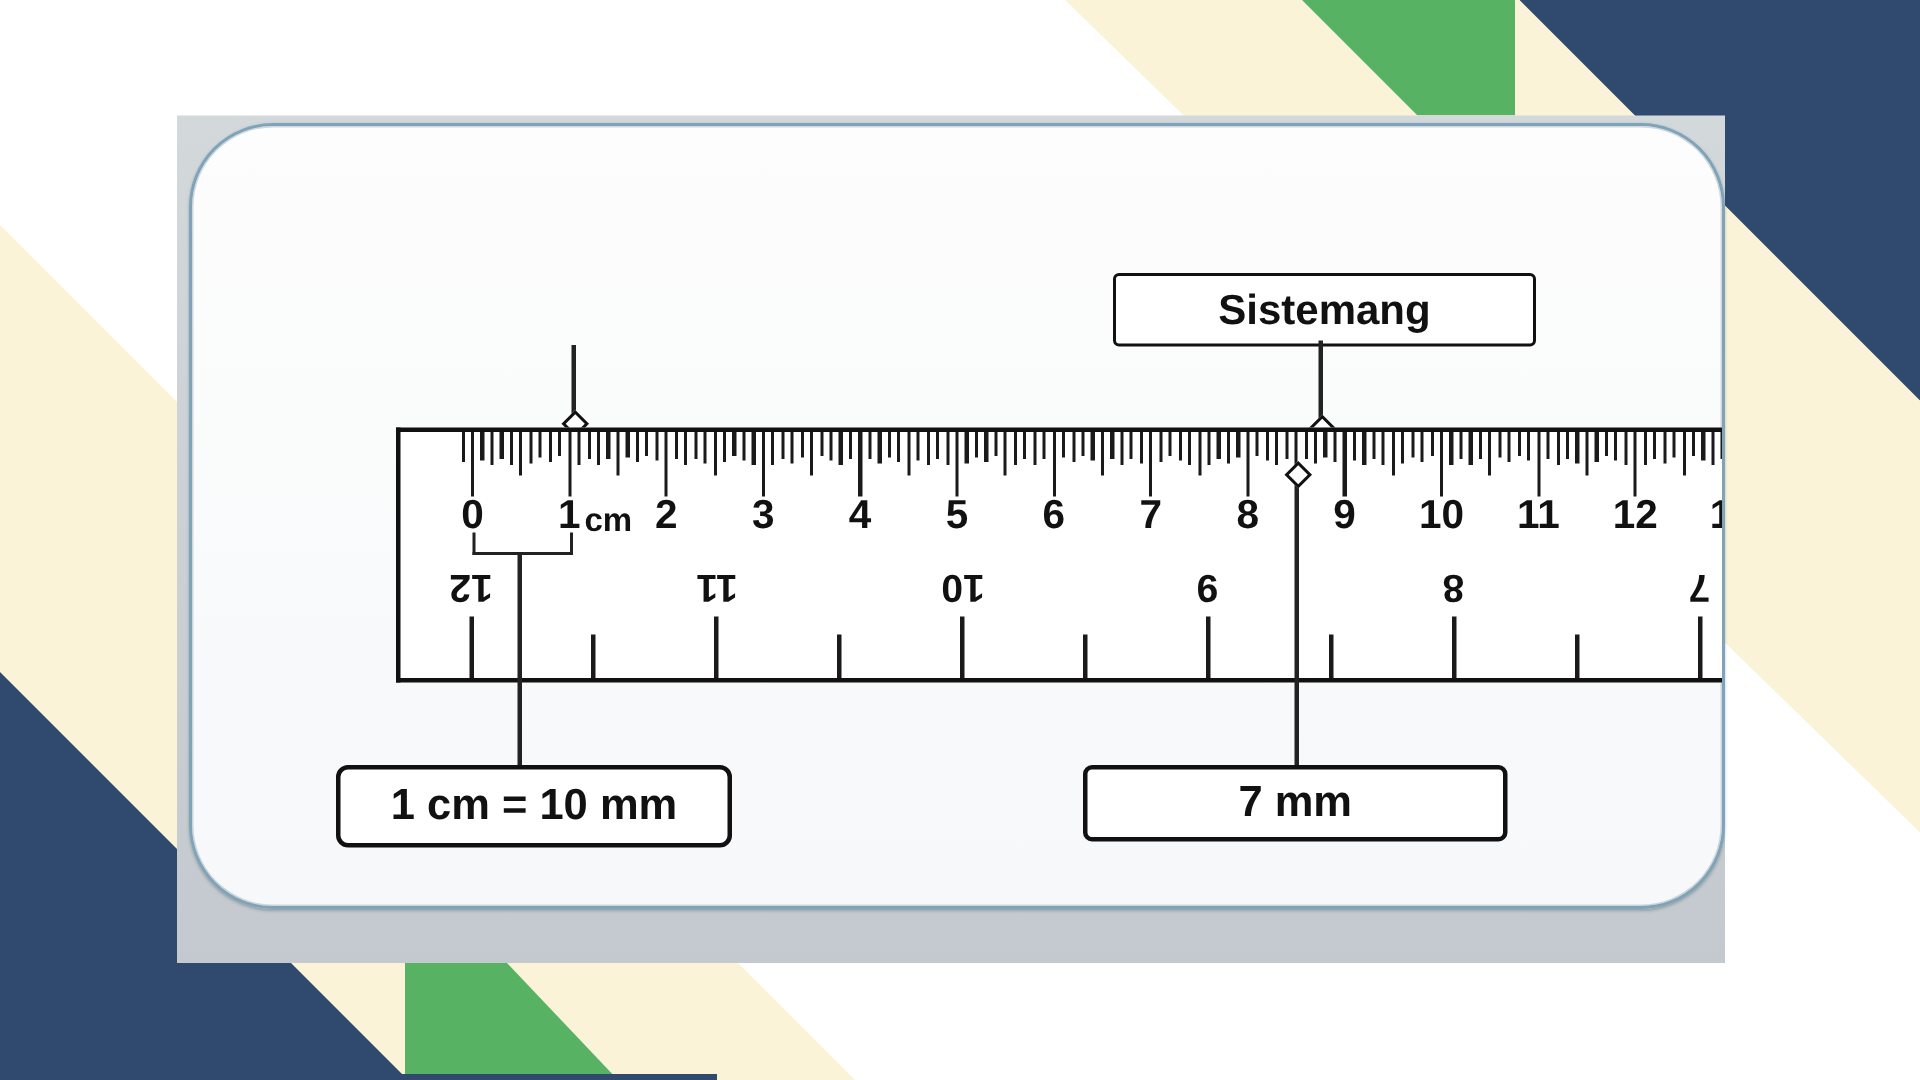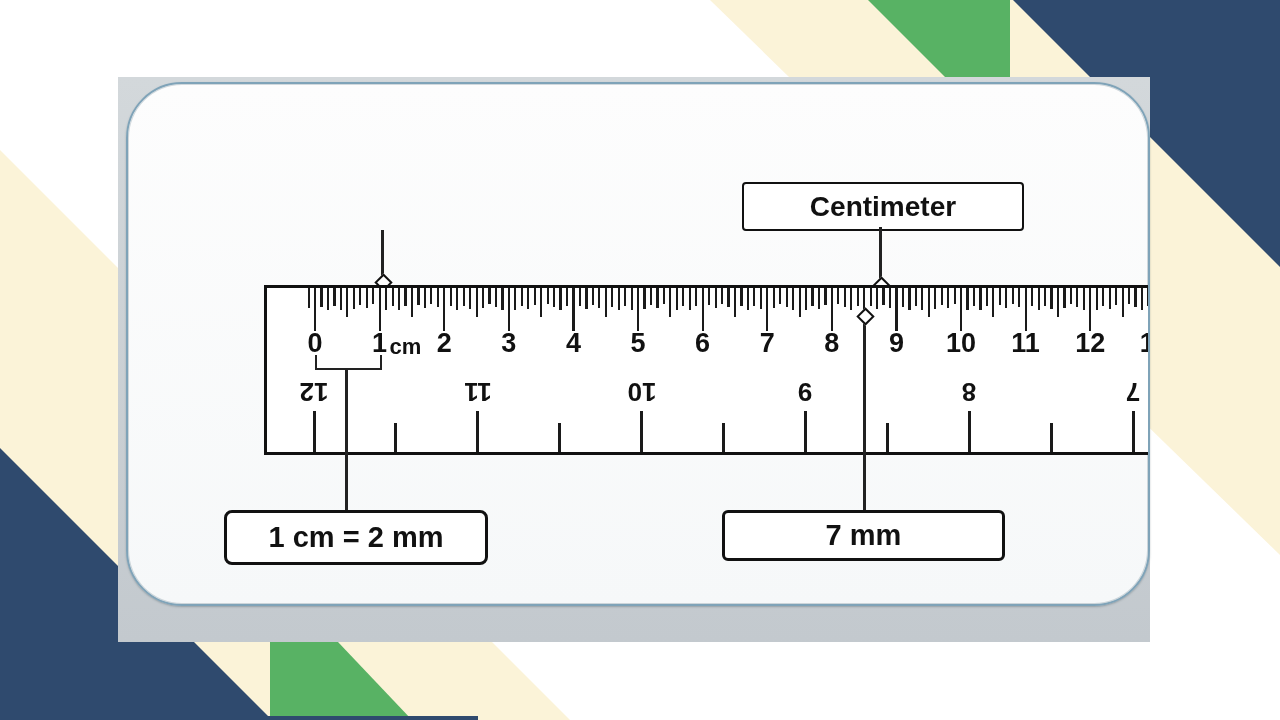--- a/index.html
+++ b/index.html
@@ -53,21 +53,21 @@
   <div class="deco navy-strip"></div>
   <div class="deco cream-right"></div>
   <div class="deco navy-right"></div>
   <div class="deco green-top"></div>
 
   <div id="photo" class="abs">
     <div id="card" class="abs">
 
 
       <div id="box-millimeter" class="abs callout">
-        <span>Centimeter</span>
+        <span>Sistemang</span>
       </div>
 
       <div class="abs vline" style="left:253px;top:146px;height:50px"></div>
       <div class="abs diamond" style="left:249px;top:192px"></div>
       <div class="abs vline" style="left:751px;top:143px;height:55px"></div>
       <div class="abs diamond" style="left:747px;top:195px"></div>
 
       <div id="ruler" class="abs">
         <div id="cm-ticks">
             <div class="tick" style="left: 40.54px; width: 2.2px; height: 20px; top: 0px;"></div>
@@ -242,21 +242,21 @@
           </div>
       </div>
 
       <div class="bracket abs" style="left:187px;top:271px;width:63px;height:13px"></div>
       <div class="abs vline" style="left:217px;top:284px;height:142px"></div>
 
       <div class="abs vline" style="left:735px;top:231px;height:195px"></div>
       <div class="abs diamond" style="left:731px;top:226px"></div>
 
       <div id="box-equation" class="abs callout">
-        <span>1 cm = 2 mm</span>
+        <span>1 cm = 10 mm</span>
       </div>
       <div id="box-fivemm" class="abs callout">
         <span>7 mm</span>
       </div>
     </div>
 
   </div>
 </div>
 
 </body></html>

